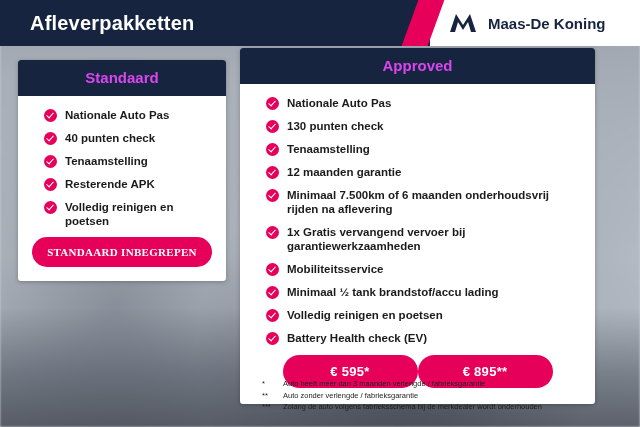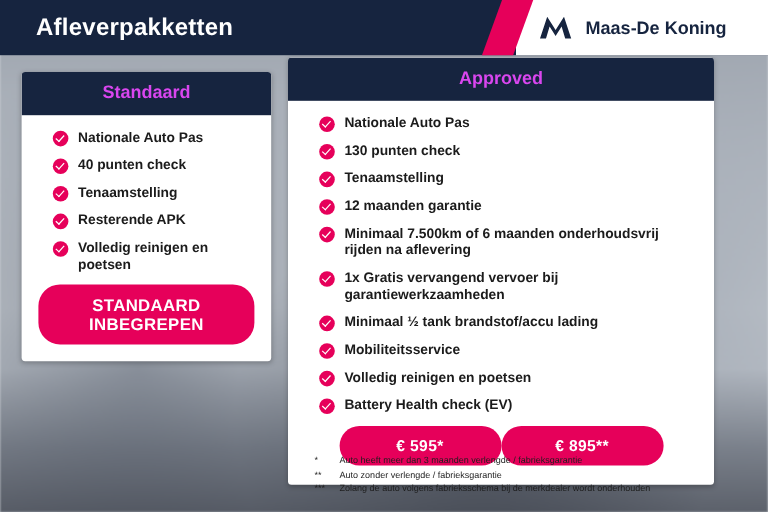--- a/index.html
+++ b/index.html
@@ -128,24 +128,24 @@
     font-weight: bold;
     border-radius: 18px;
     text-align: center;
     letter-spacing: 0.3px;
   }
   #btn-standaard {
     width: 180px;
     margin: 6px auto 2px auto;
     display: block;
     padding: 9px 0;
-    font-size: 14px;
+    font-size: 11px;
     border: none;
     cursor: pointer;
-    font-family: Liberation Sans, sans-serif;
+    font-family: Liberation Serif, serif;
   }
   #price-row {
     display: flex; justify-content: center; 
     margin: 10px 0 4px 0;
   }
   #price-row .pill {
     width: 135px;
     padding: 9px 0;
     font-size: 13px;
     border: none;
@@ -235,25 +235,25 @@
         <li>
             <span class="check"></span>
             <span class="li-text">Minimaal 7.500km of 6 maanden onderhoudsvrij rijden na aflevering</span>
           </li>
         <li>
             <span class="check"></span>
             <span class="li-text">1x Gratis vervangend vervoer bij garantiewerkzaamheden</span>
           </li>
         <li>
             <span class="check"></span>
+            <span class="li-text">Mobiliteitsservice</span>
+          </li>
+        <li>
+            <span class="check"></span>
             <span class="li-text">Minimaal ½ tank brandstof/accu lading</span>
-          </li>
-        <li>
-            <span class="check"></span>
-            <span class="li-text">Mobiliteitsservice</span>
           </li>
         <li>
             <span class="check"></span>
             <span class="li-text">Volledig reinigen en poetsen</span>
           </li>
         <li>
             <span class="check"></span>
             <span class="li-text">Battery Health check (EV)</span>
           </li>
       </ul>

